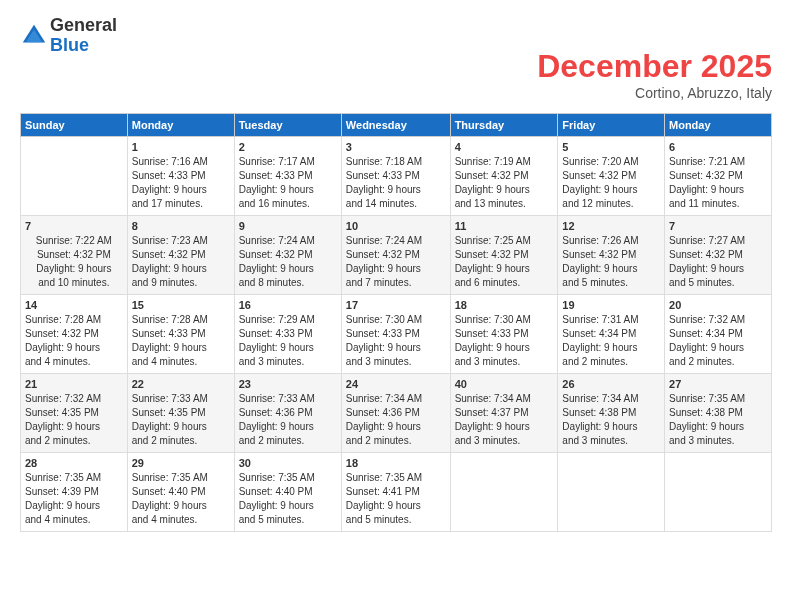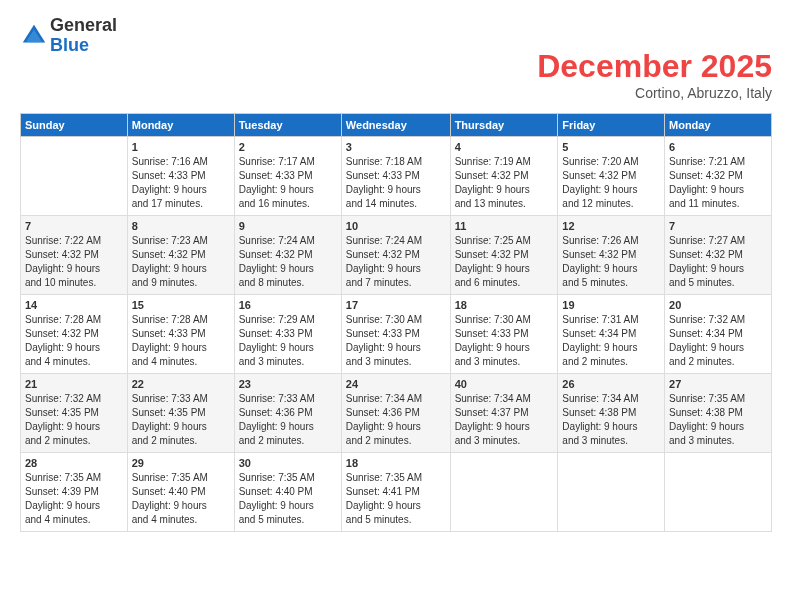--- a/index.html
+++ b/index.html
@@ -172,21 +172,21 @@
             <span class="day-number">6</span>
             <div class="day-info" style="white-space: pre-line;">Sunrise: 7:21 AM
 Sunset: 4:32 PM
 Daylight: 9 hours
 and 11 minutes.</div>
           </td>
         </tr>
         <tr>
           <td>
             <span class="day-number">7</span>
-            <div class="day-info" style="white-space: pre-line;">Sunrise: 7:22 AM
+            <div class="day-info" style="white-space: pre-line; text-align: center;">Sunrise: 7:22 AM
 Sunset: 4:32 PM
 Daylight: 9 hours
 and 10 minutes.</div>
           </td>
           <td>
             <span class="day-number">8</span>
             <div class="day-info" style="white-space: pre-line;">Sunrise: 7:23 AM
 Sunset: 4:32 PM
 Daylight: 9 hours
 and 9 minutes.</div>

